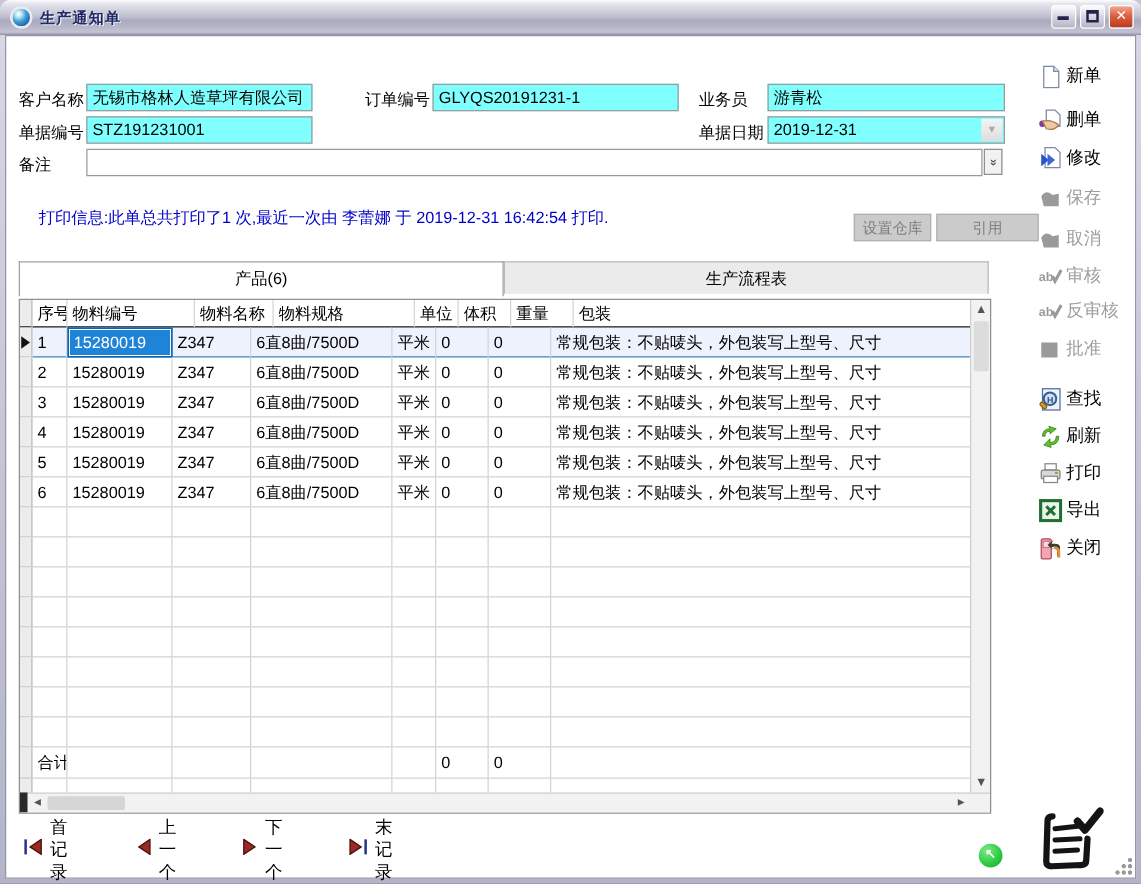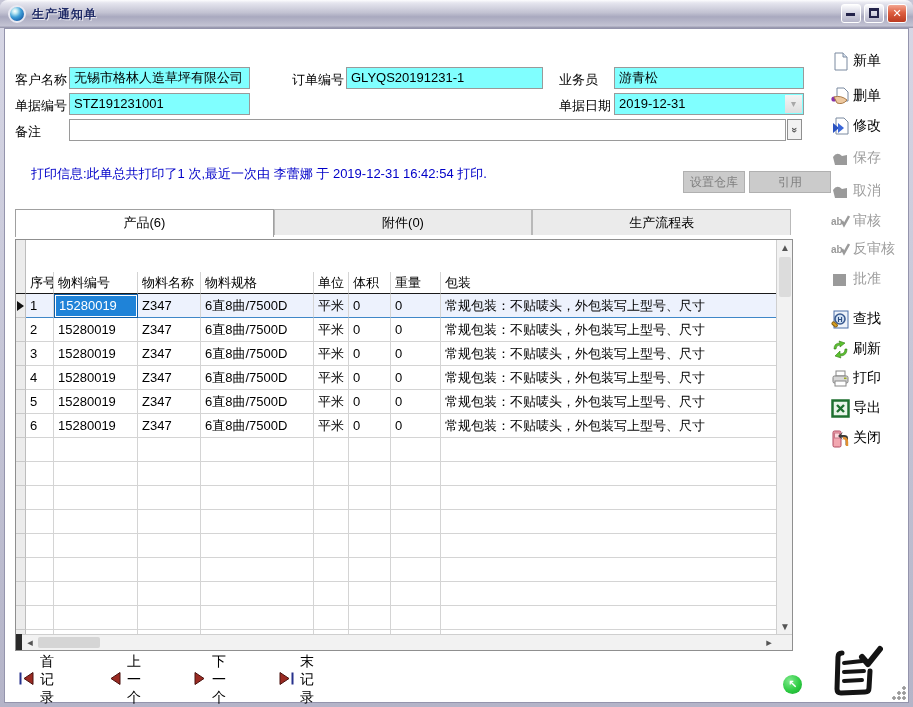--- a/index.html
+++ b/index.html
@@ -56,21 +56,21 @@
     background:#ebebeb; border:1px solid #b9b9b9; border-bottom:none; cursor:pointer; }
   .tab.active { background:#ffffff; border-color:#a0a0a0; position:relative; z-index:2; height:28px; }
 
   
   .grid { position:absolute; left:10px; top:210px; width:778px; height:412px;
     border:1px solid #8f8f8f; background:#fff; overflow:hidden; }
   .grid-inner { position:absolute; left:0; top:0; width:760px; }
   .grow { display:flex; width:760px; }
   .gcell { flex:none; border-right:1px solid #d4d4d4; border-bottom:1px solid #d4d4d4;
     font-size:13px; color:#000; padding:0 4px; overflow:hidden; white-space:nowrap; line-height:23px; height:24px; }
-  .ghead .gcell { height:22px; line-height:21px; border-bottom:1px solid #1a1a1a;margin-top:32px; }
+  .ghead .gcell { height:22px; line-height:21px; border-bottom:1px solid #1a1a1a; }
   .gind { flex:none; width:10px; background:#ececec; border-right:1px solid #bdbdbd;
     border-bottom:1px solid #c9c9c9; position:relative; }
   .ghead .gind { border-bottom:1px solid #1a1a1a; }
   .row-sel { background:#edf2fd; }
   .row-sel .gcell { border-bottom:1px solid #3f87c8; }
   .cell-editor { background:#1f83d8 !important; color:#fff !important;
     box-shadow:inset 0 0 0 1px #fff; border:1px solid #0d5da8 !important; line-height:21px !important; }
   .ind-arrow { position:absolute; left:1px; top:7px; width:0; height:0;
     border-left:7px solid #111; border-top:5px solid transparent; border-bottom:5px solid transparent; }
   .grow.total .gcell { height:25px; line-height:24px; }
@@ -162,30 +162,29 @@
           <span>»</span>
         </div>
 
       <div class="print-info">打印信息:此单总共打印了1 次,最近一次由 李蕾娜 于 2019-12-31 16:42:54  打印.</div>
 
       <div class="gray-btn" style="left:678px;top:142px;width:62px;">设置仓库</div>
       <div class="gray-btn" style="left:744px;top:142px;width:82px;">引用</div>
 
       <div class="tabs" id="tabstrip">
           <div class="tab active">产品(6)</div>
-          <div class="tab">附件(0)</div>
           <div class="tab">生产流程表</div>
         </div>
 
       <div class="grid">
         <div class="grid-inner" id="gridbody">
             <div class="grow ghead">
               <div class="gind"></div>
               <div class="gcell" style="width: 28px;">序号</div>
-              <div class="gcell" style="width: 84px;">物料编号</div>
+              <div class="gcell" style="width: 102px;">物料编号</div>
               <div class="gcell" style="width: 63px;">物料名称</div>
               <div class="gcell" style="width: 113px;">物料规格</div>
               <div class="gcell" style="width: 35px;">单位</div>
               <div class="gcell" style="width: 42px;">体积</div>
               <div class="gcell" style="width: 50px;">重量</div>
               <div class="gcell" style="width: 345px;">包装</div>
             </div>
             <div class="grow row-sel">
               <div class="gind">
                 <div class="ind-arrow"></div>

